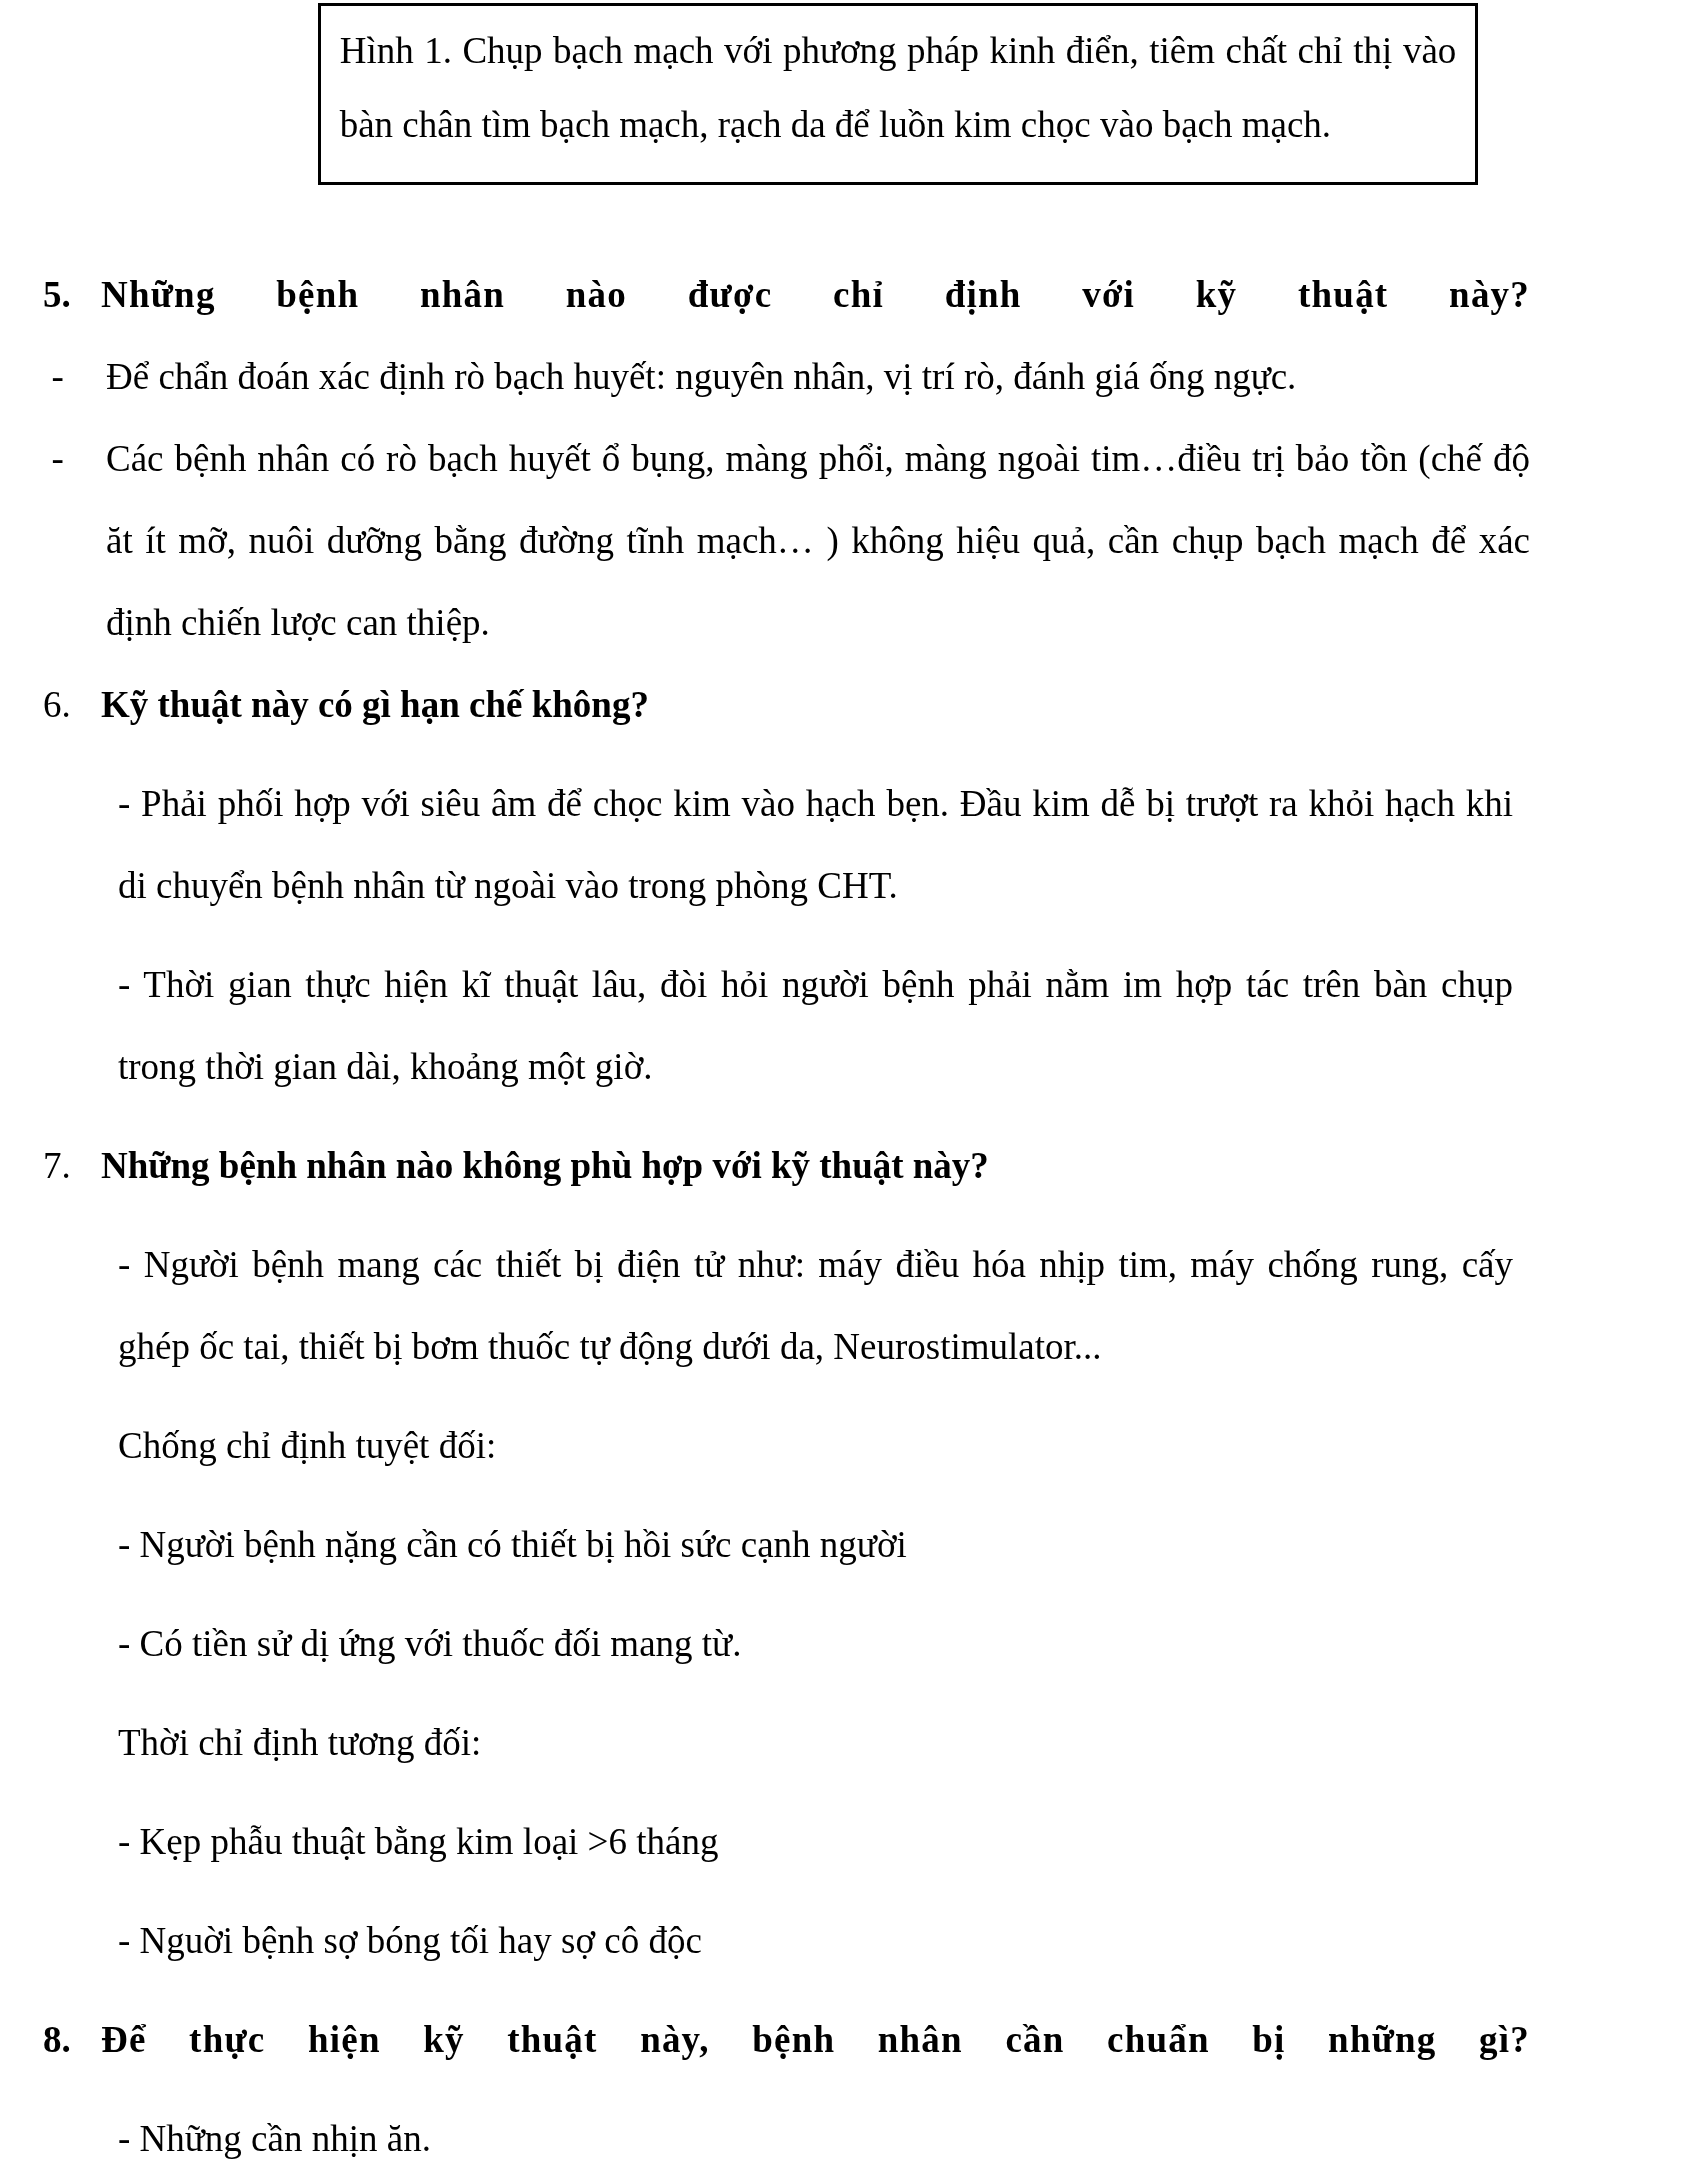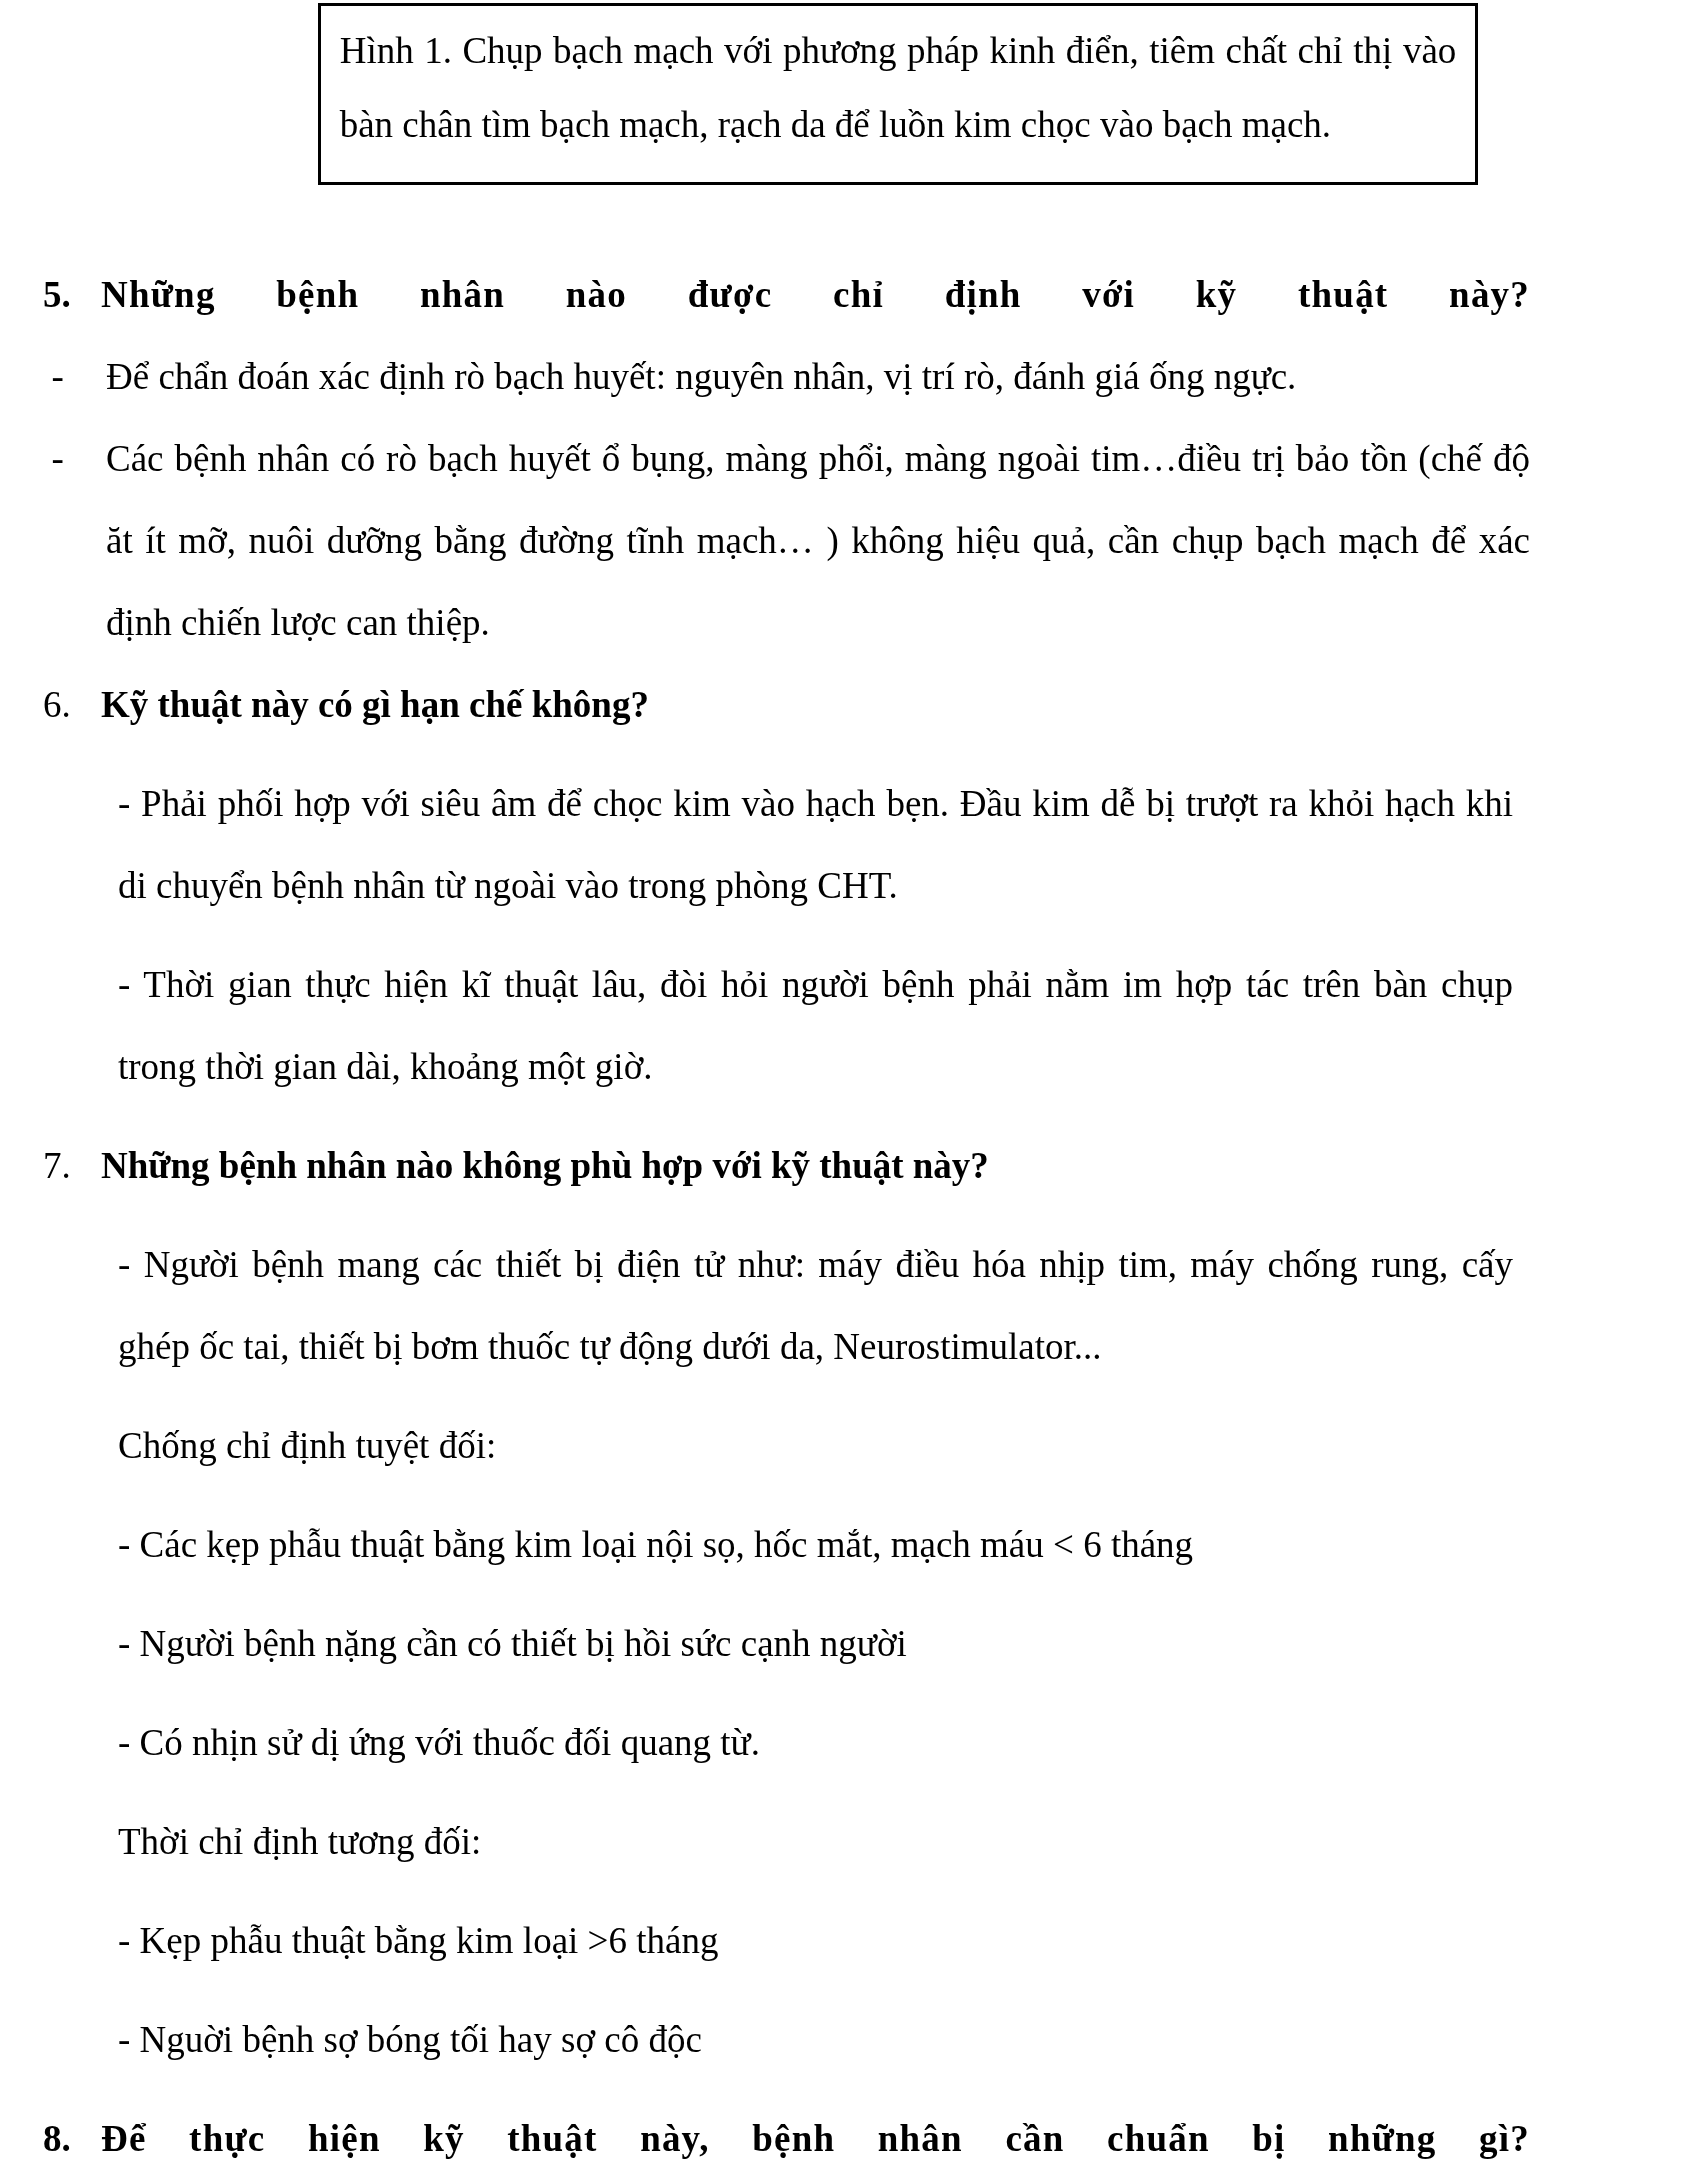--- a/index.html
+++ b/index.html
@@ -75,23 +75,22 @@
   </section>
 
   <section>
     <div class="heading-row">
       <span class="num">7.</span>
       <span class="heading-text">Những bệnh nhân nào không phù hợp với kỹ thuật này?</span>
     </div>
     <div class="section-body">
       <p class="para">- Người bệnh mang các thiết bị điện tử như: máy điều hóa nhịp tim, máy chống rung, cấy ghép ốc tai, thiết bị bơm thuốc tự động dưới da, Neurostimulator...</p>
       <p class="para">Chống chỉ định tuyệt đối:</p>
-      <p class="para">- Các kẹp phẫu thuật bằng kim loại nội sọ, hốc mắt, mạch máu &lt; 6 tháng</p>
       <p class="para">- Người bệnh nặng cần có thiết bị hồi sức cạnh người</p>
-      <p class="para">- Có nhịn sử dị ứng với thuốc đối quang từ.</p>
+      <p class="para">- Có tiền sử dị ứng với thuốc đối mang từ.</p>
       <p class="para">Thời chỉ định tương đối:</p>
       <p class="para">- Kẹp phẫu thuật bằng kim loại &gt;6 tháng</p>
       <p class="para">- Nguời bệnh sợ bóng tối hay sợ cô độc</p>
     </div>
   </section>
 
   <section>
     <div class="heading-row stretch">
       <span class="num">8.</span>
       <span class="heading-text">Để thực hiện kỹ thuật này, bệnh nhân cần chuẩn bị những gì?</span>

